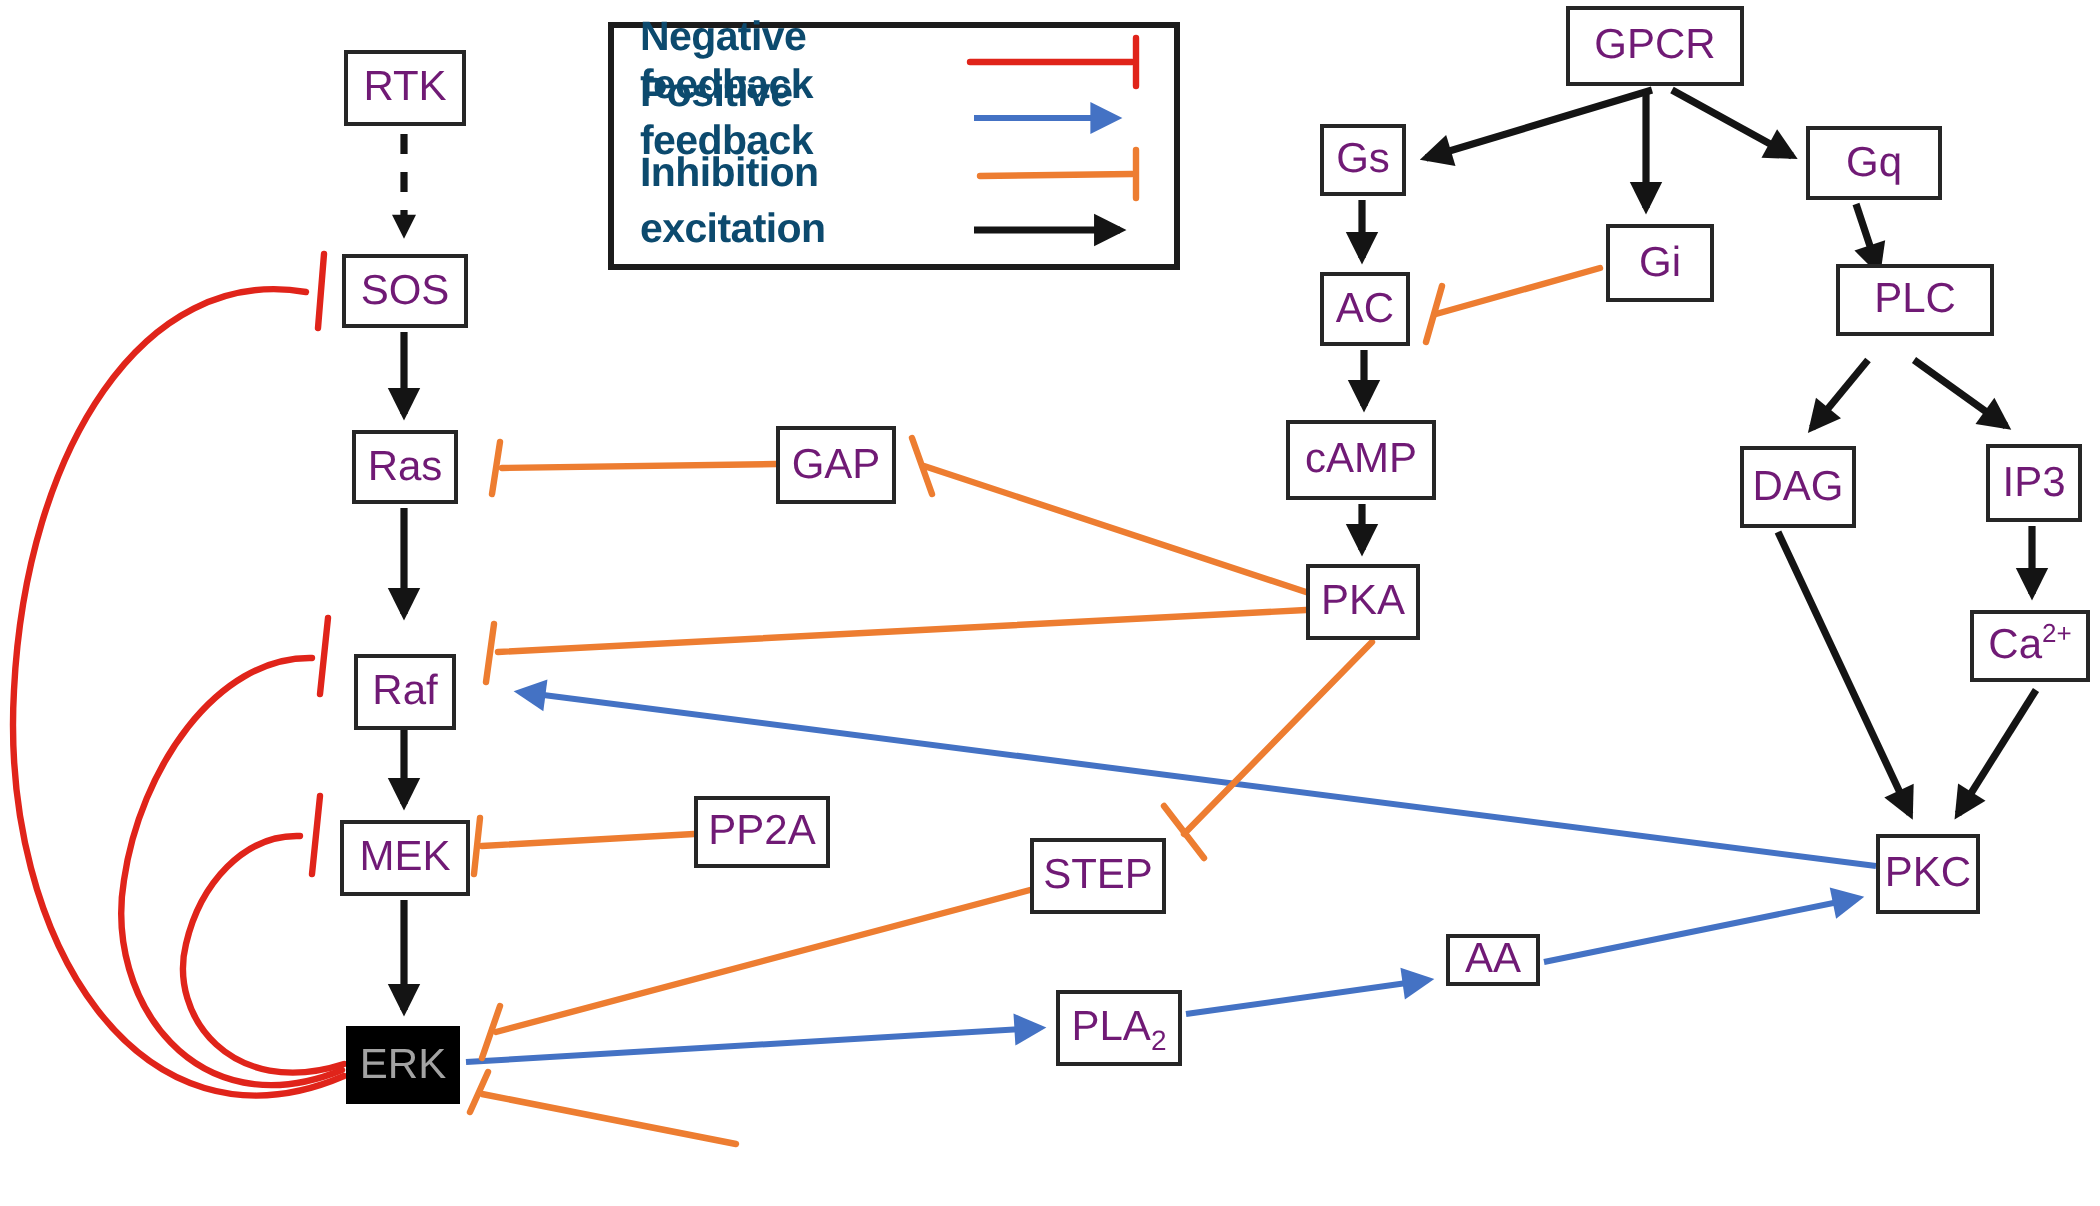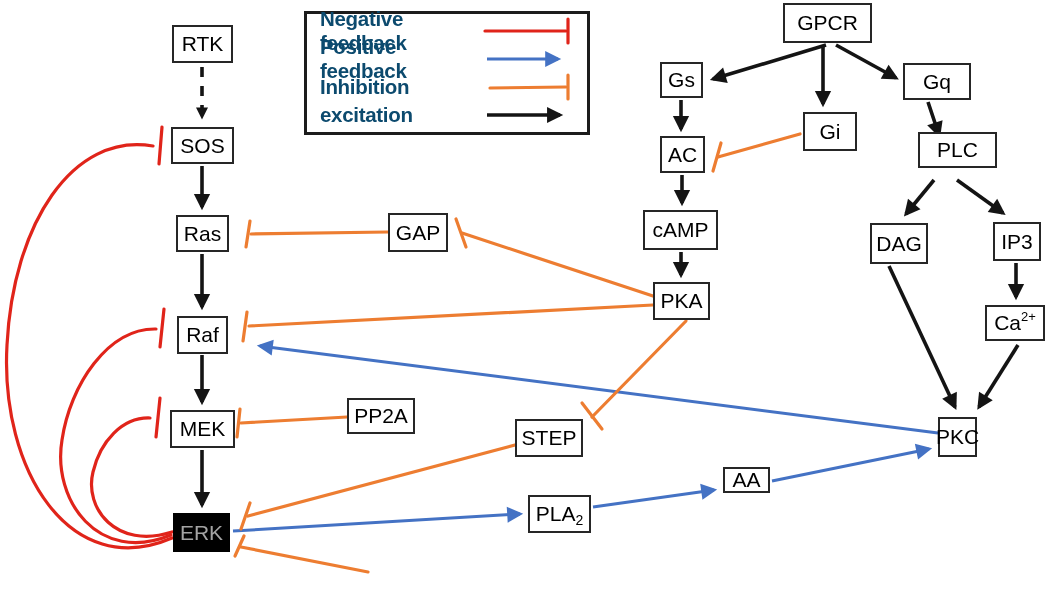--- a/index.html
+++ b/index.html
@@ -18,21 +18,21 @@
   .f-exc{fill:var(--c-excitation,#141414);}
   .w-neg{stroke-width:3.2;fill:none;stroke-linecap:round;}
   .w-pos{stroke-width:3;fill:none;}
   .w-inh{stroke-width:3.2;fill:none;stroke-linecap:round;}
   .w-exc{stroke-width:3.6;fill:none;}
   .dashed{stroke-dasharray:10 9;stroke-width:3.6;}
 
   .node{
     position:absolute;box-sizing:border-box;background:#fff;
     border:2px solid #262626;display:flex;align-items:center;justify-content:center;
-    font-size:21px;color:#000000;white-space:nowrap;z-index:2;
+    font-size:21px;color:#701a75;white-space:nowrap;z-index:2;
   }
   .node.filled{background:#000;color:#a3a3a3;border-color:#000;}
   .node sub{font-size:14px;line-height:1;align-self:flex-end;margin-bottom:4px;}
   .node sup{font-size:13px;line-height:1;align-self:flex-start;margin-top:3px;}
 
   .legend{
     position:absolute;left:304px;top:11px;width:286px;height:124px;box-sizing:border-box;
     background:#fff;border:3px solid #1c1c1c;z-index:3;
     display:flex;flex-direction:column;justify-content:space-around;
     padding:3px 10px 3px 13px;
@@ -160,21 +160,21 @@
 
   <div class="node" style="left:172px;top:25px;width:61px;height:38px">
       <span>RTK</span>
     </div>
   <div class="node" style="left:171px;top:127px;width:63px;height:37px">
       <span>SOS</span>
     </div>
   <div class="node" style="left:176px;top:215px;width:53px;height:37px">
       <span>Ras</span>
     </div>
-  <div class="node" style="left:177px;top:316px;width:51px;height:38px">
+  <div class="node" style="left:177px;top:327px;width:51px;height:38px">
       <span>Raf</span>
     </div>
   <div class="node" style="left:170px;top:410px;width:65px;height:38px">
       <span>MEK</span>
     </div>
   <div class="node filled" style="left:173px;top:513px;width:57px;height:39px">
       <span>ERK</span>
     </div>
 
   <div class="node" style="left:388px;top:213px;width:60px;height:39px">
@@ -218,20 +218,20 @@
   <div class="node" style="left:870px;top:223px;width:58px;height:41px">
       <span>DAG</span>
     </div>
   <div class="node" style="left:993px;top:222px;width:48px;height:39px">
       <span>IP3</span>
     </div>
   <div class="node" style="left:985px;top:305px;width:60px;height:36px">
       <span>Ca</span>
       <sup>2+</sup>
     </div>
-  <div class="node" style="left:938px;top:417px;width:39px;height:40px">
+  <div class="node" style="left:938px;top:417px;width:52px;height:40px">
       <span>PKC</span>
     </div>
   <div class="node" style="left:723px;top:467px;width:47px;height:26px">
       <span>AA</span>
     </div>
 
 </div>
 
 </body></html>

